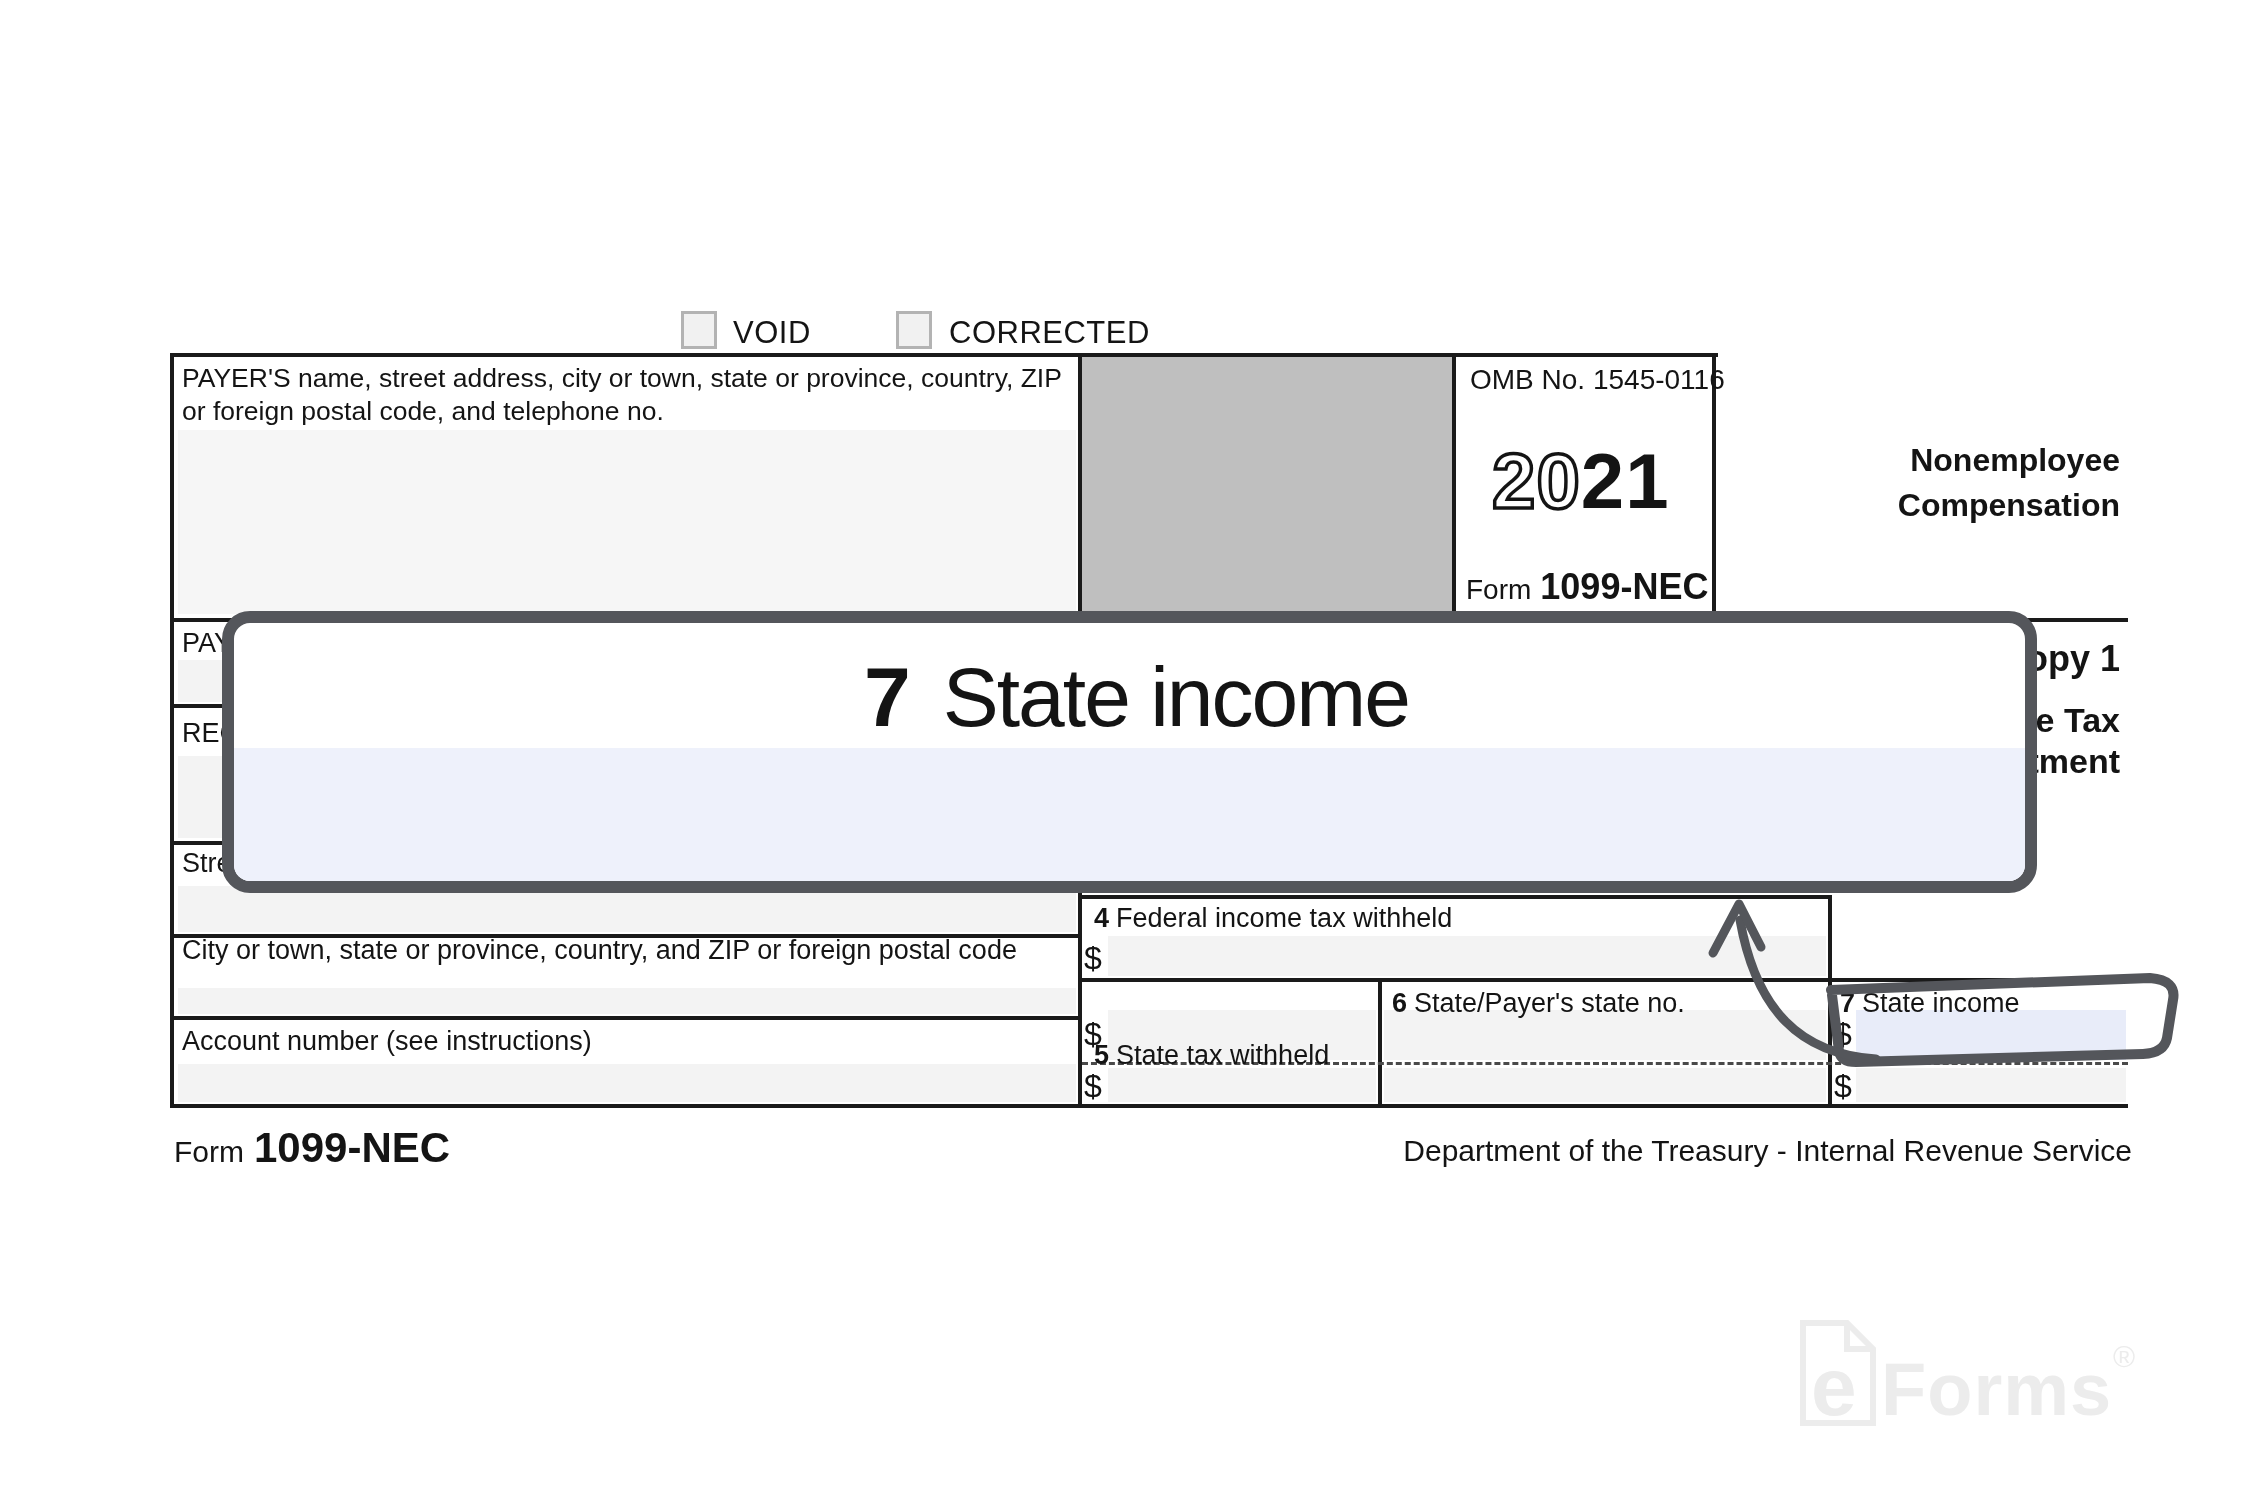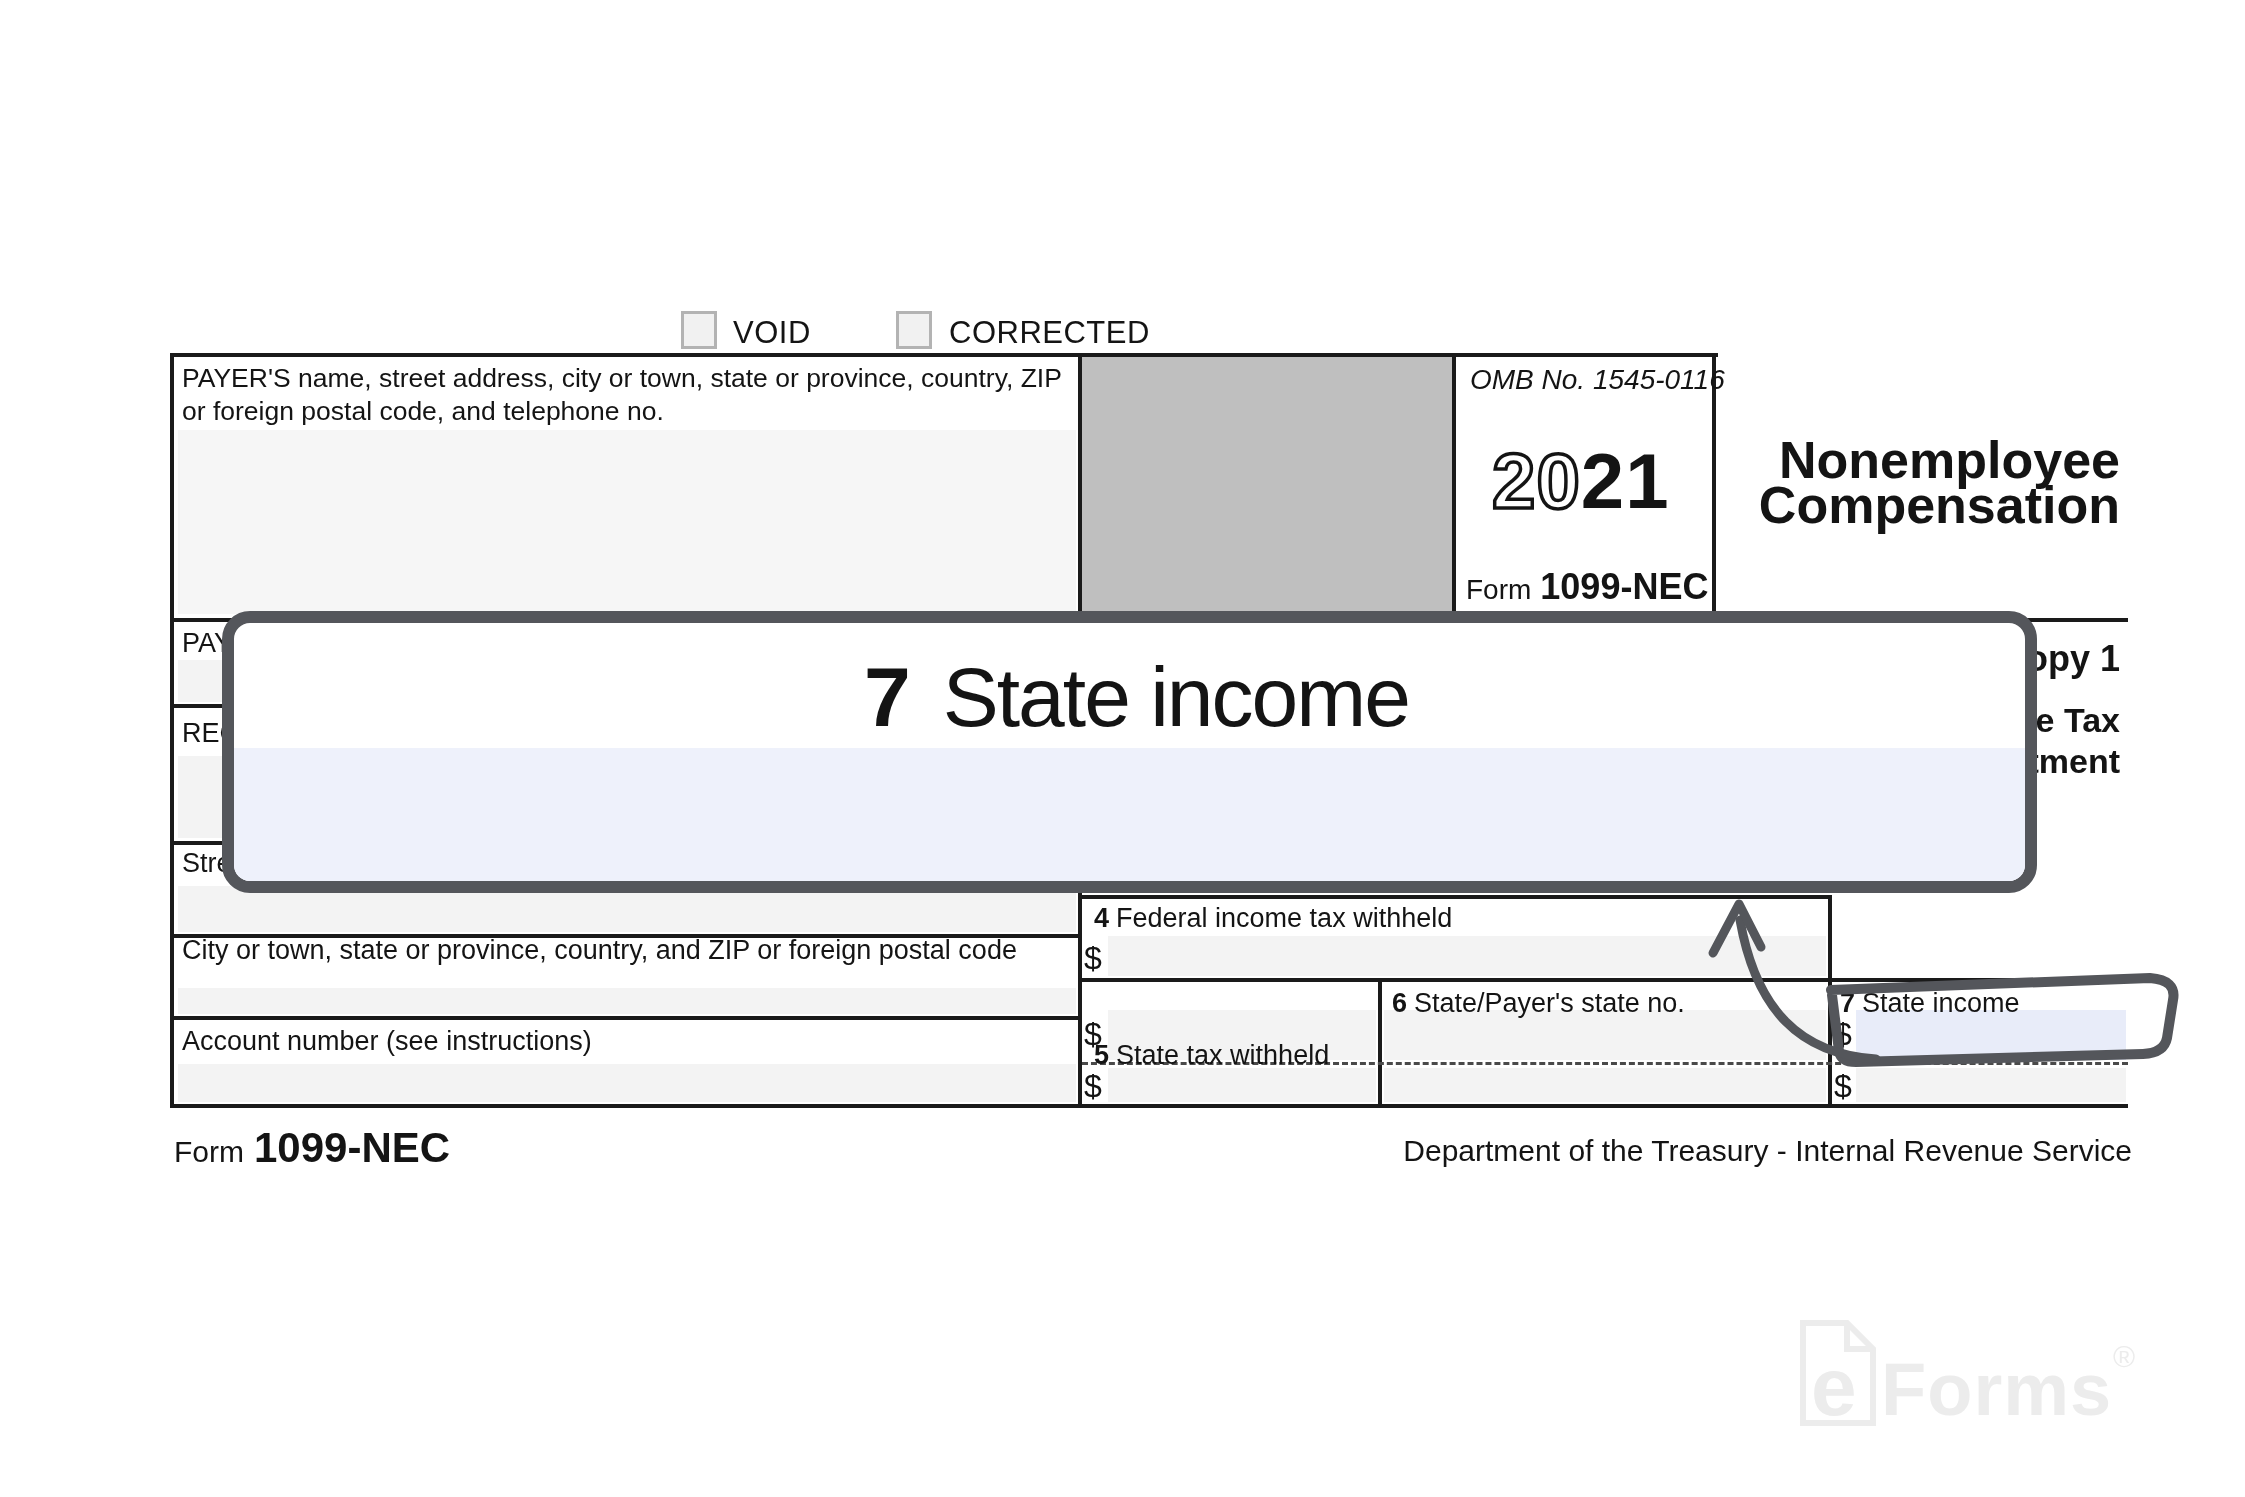--- a/index.html
+++ b/index.html
@@ -7,28 +7,28 @@
           font-family:"Liberation Sans","DejaVu Sans",sans-serif;color:#141414;}
   .hl{position:absolute;background:#1a1a1a;height:4px;}
   .vl{position:absolute;background:#1a1a1a;width:4px;}
   .fld{position:absolute;background:#f3f3f3;}
   .lbl{position:absolute;font-size:27px;color:#141414;white-space:nowrap;}
   .num{font-weight:bold;margin-right:7px;}
   .dollar{position:absolute;font-size:32px;color:#141414;}
   .cb{position:absolute;width:36px;height:38px;background:#f1f1f1;border:3px solid #b3b3b3;box-sizing:border-box;}
   .cb-lbl{position:absolute;font-size:31px;letter-spacing:0.5px;}
   .payer-lbl{position:absolute;font-size:26.5px;line-height:33px;width:895px;white-space:normal;}
-  .omb{position:absolute;font-size:28px;font-style:italic;}
+  .omb{position:absolute;font-size:28px;}
   .year{position:absolute;font-size:78px;font-weight:bold;letter-spacing:1px;}
   .year-outline{color:#fff;-webkit-text-stroke:3.5px #141414;}
   .year-bold{color:#141414;}
   .formline{position:absolute;display:flex;align-items:baseline;gap:9px;}
   .form-word{font-size:28px;}
   .form-number{font-size:36px;font-weight:bold;}
-  .title{position:absolute;right:125px;top:438px;text-align:right;font-size:52px;font-weight:bold;line-height:45px;}
+  .title{position:absolute;right:125px;top:438px;text-align:right;font-size:32px;font-weight:bold;line-height:45px;}
   .copy{position:absolute;right:125px;top:638px;font-size:36px;font-weight:bold;}
   .fortax{position:absolute;right:125px;top:700px;text-align:right;font-size:34px;font-weight:bold;line-height:41px;}
   .dash{position:absolute;height:0;border-top:3px dashed #4a4a4a;}
   .callout{position:absolute;left:222px;top:611px;width:1815px;height:282px;box-sizing:border-box;
            background:#fff;border:12px solid #54565b;border-radius:28px;z-index:10;}
   .callout-text{position:absolute;left:630px;top:26px;font-size:84px;letter-spacing:-2px;white-space:nowrap;}
   .callout-text .cnum{font-weight:bold;margin-right:34px;}
   .callout-field{position:absolute;left:0;right:0;bottom:0;top:125px;background:#eef1fb;border-radius:0 0 16px 16px;}
   .lav{background:#e8ecf9;}
   .footer-form{position:absolute;left:174px;top:1124px;display:flex;align-items:baseline;gap:10px;}

